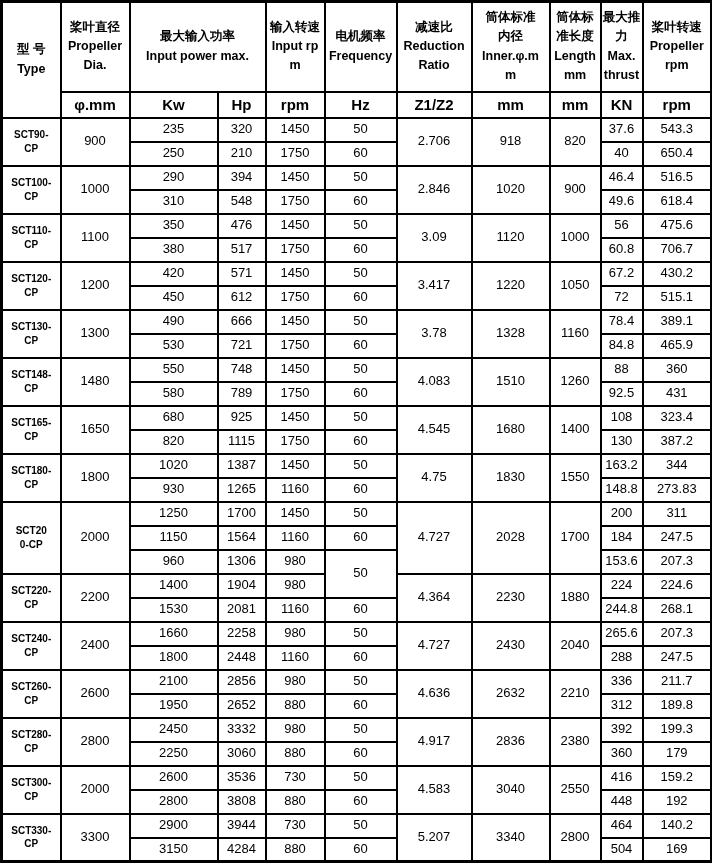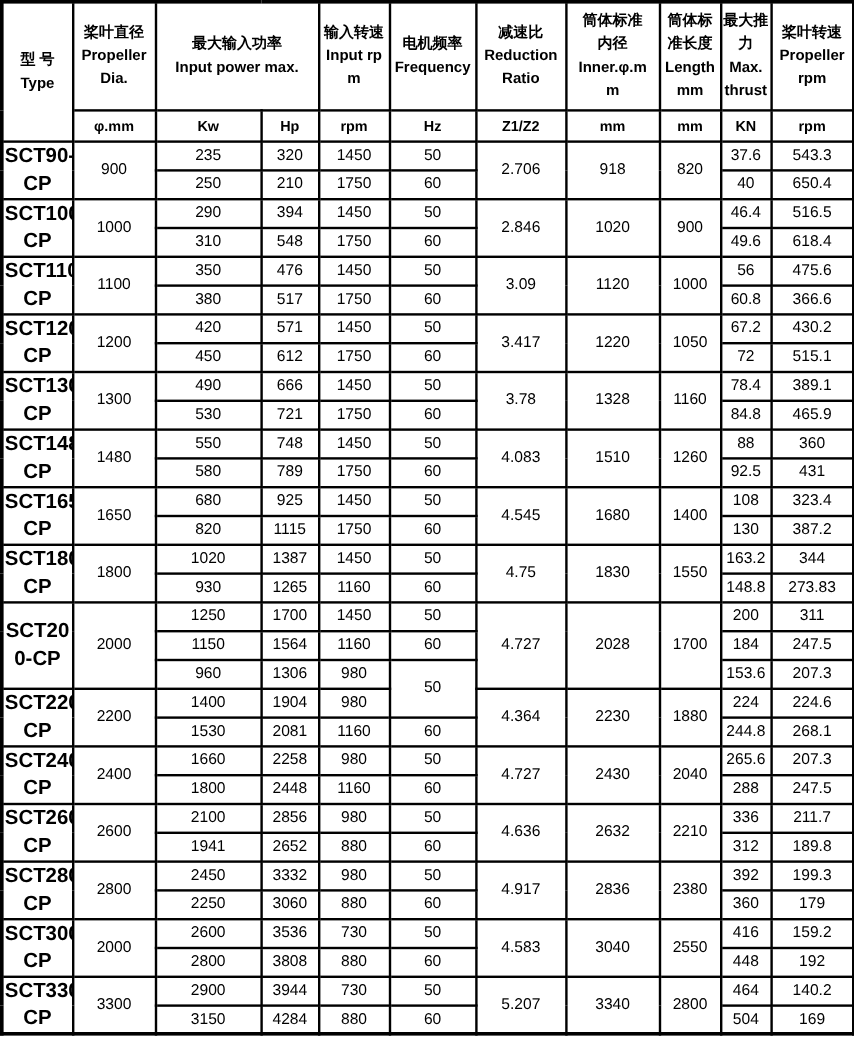--- a/index.html
+++ b/index.html
@@ -25,30 +25,30 @@
     overflow: hidden;
   }
   thead th {
     font-weight: bold;
     white-space: pre-line;
     font-size: 12.5px;
   }
   tr.hdr-main { height: 90px; }
   tr.hdr-main th { line-height: 1.55; }
   tr.hdr-sub { height: 26px; }
-  tr.hdr-sub th { font-size: 12px; }
+  tr.hdr-sub th { font-size: 15px; }
   tbody tr { height: 24px; }
   tbody td {
     font-size: 13px;
     font-weight: normal;
     line-height: 1.1;
   }
   tbody th.model-cell {
     font-weight: bold;
-    font-size: 17px;
+    font-size: 10px;
     white-space: pre-line;
     line-height: 1.35;
   }
 </style>
 </head>
 <body>
 
 <div class="page">
   <table class="spec">
     <colgroup>
@@ -168,21 +168,21 @@
           <td rowspan="2">1000</td>
           <td>56</td>
           <td>475.6</td>
         </tr>
         <tr>
           <td>380</td>
           <td>517</td>
           <td>1750</td>
           <td>60</td>
           <td>60.8</td>
-          <td>366.6</td>
+          <td>706.7</td>
         </tr>
         <tr>
           <th rowspan="2" class="model-cell" scope="rowgroup">SCT120-
 CP</th>
           <td rowspan="2">1200</td>
           <td>420</td>
           <td>571</td>
           <td>1450</td>
           <td>50</td>
           <td rowspan="2">3.417</td>
@@ -368,21 +368,21 @@
           <td>2856</td>
           <td>980</td>
           <td>50</td>
           <td rowspan="2">4.636</td>
           <td rowspan="2">2632</td>
           <td rowspan="2">2210</td>
           <td>336</td>
           <td>211.7</td>
         </tr>
         <tr>
-          <td>1941</td>
+          <td>1950</td>
           <td>2652</td>
           <td>880</td>
           <td>60</td>
           <td>312</td>
           <td>189.8</td>
         </tr>
         <tr>
           <th rowspan="2" class="model-cell" scope="rowgroup">SCT280-
 CP</th>
           <td rowspan="2">2800</td>

